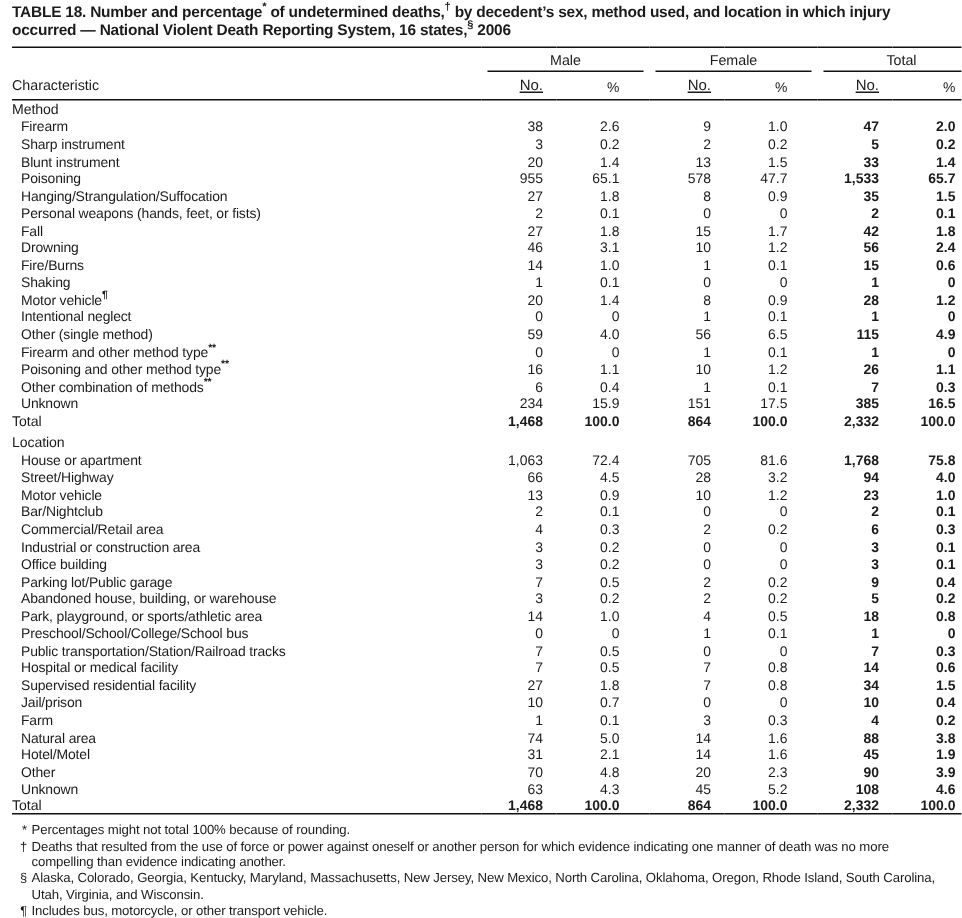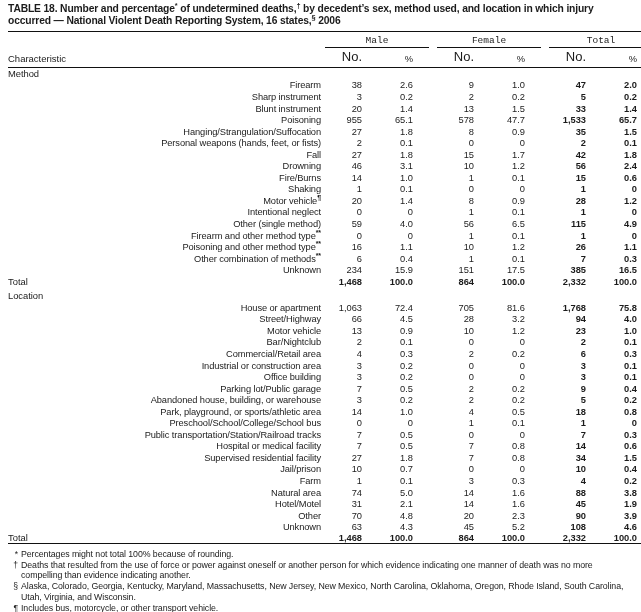--- a/index.html
+++ b/index.html
@@ -80,54 +80,54 @@
     font-weight: bold;
     font-size: 9.5px;
     height: 13px;
     padding-bottom: 1px !important;
   }
   .grp .gbox {
     display: block;
     border-bottom: 1.1px solid #111;
     padding-bottom: 1px;
     margin: 0 4px 0 4px;
-    font-family: Liberation Mono, monospace;
   }
   .grp-sp { font-size: 0; }
 
   
   .sub-char {
     font-weight: bold;
     font-size: 9.5px;
     text-align: left;
     height: 14px;
     padding-bottom: 1px !important;
     margin-top: 42px;
   }
   .sub-num {
     font-weight: bold;
-    font-size: 13px;
+    font-size: 10px;
     text-align: right;
     height: 14px;
     padding-right: 9px !important;
     padding-bottom: 1px !important;
+    text-decoration: underline;
   }
   .sub-pct {
     font-weight: bold;
     font-size: 9.3px;
     text-align: right;
     height: 14px;
     padding-right: 20px !important;
     padding-bottom: 1px !important;
   }
 
   
   tr.r { height: 11.55px; }
   td.lbl {
-    text-align: right;
+    text-align: left;
     font-size: 9.3px;
     padding-left: 6px !important;
     white-space: nowrap;
     letter-spacing: -0.1px;
     margin-top: 31px;
   }
   td.sect {
     text-align: left;
     font-size: 9.4px;
     font-weight: bold;

